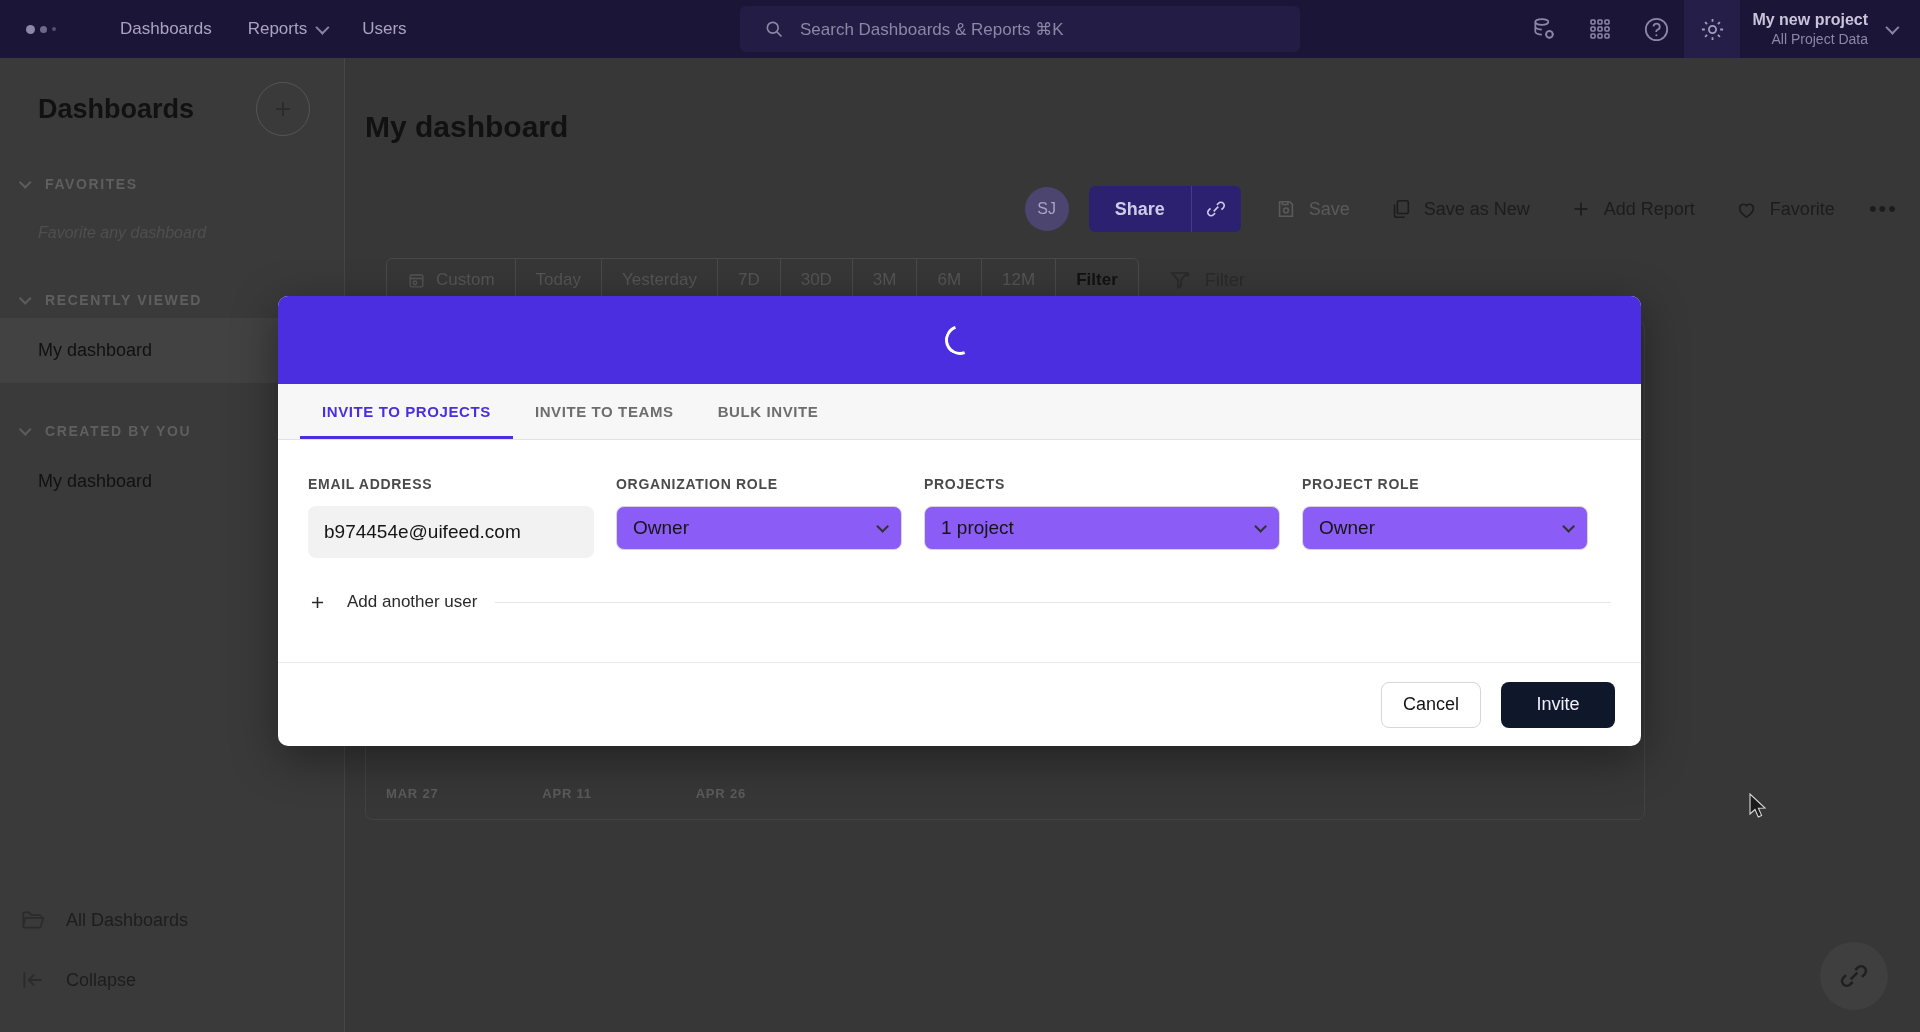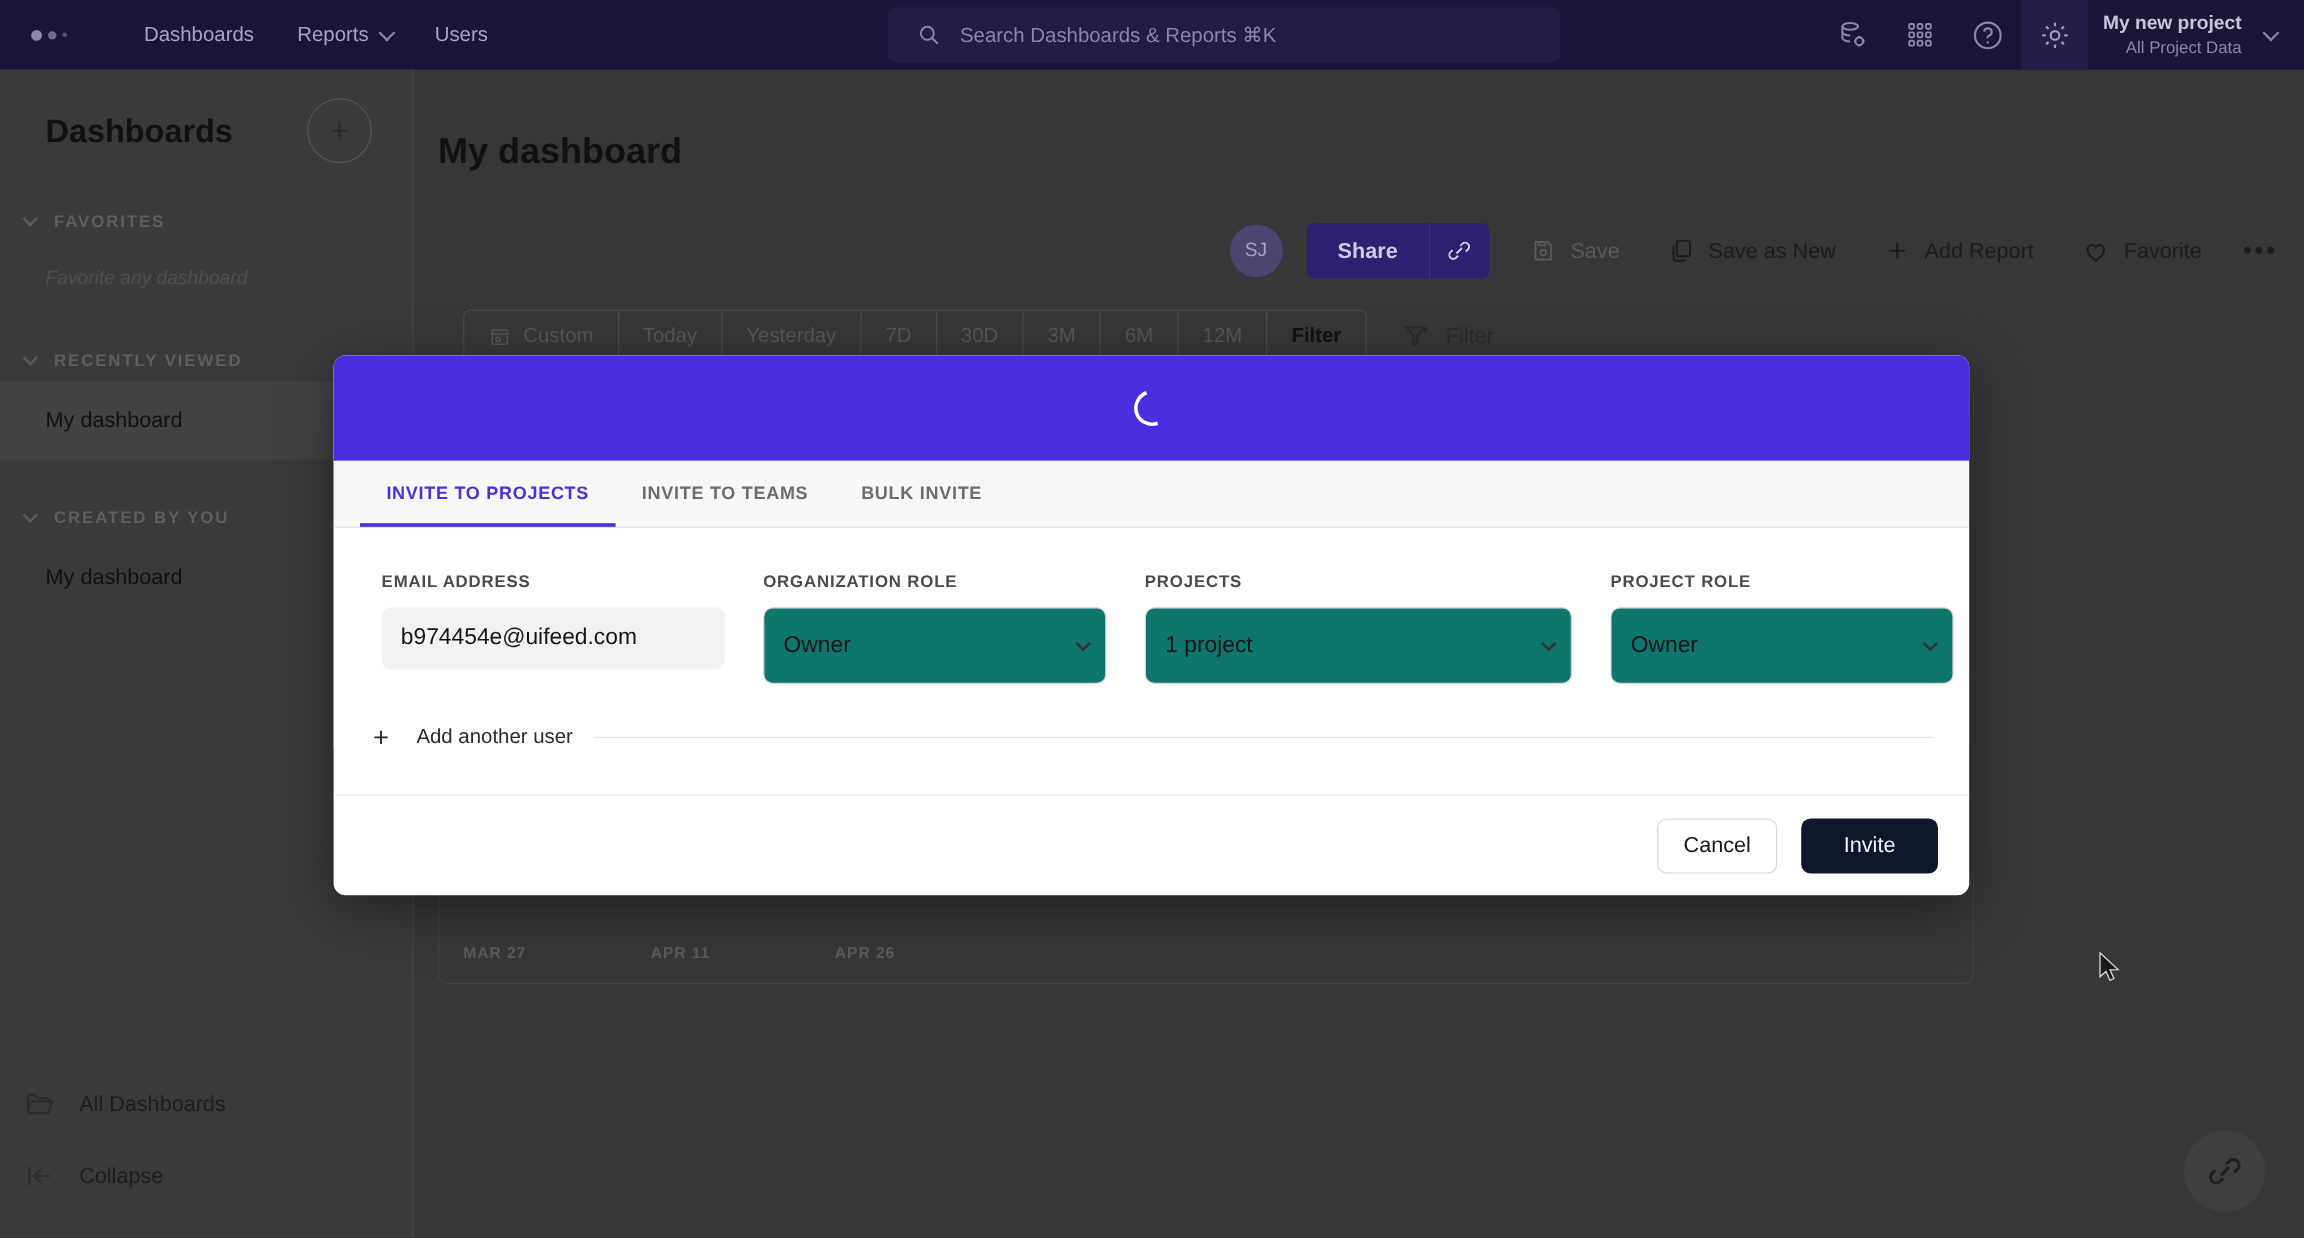--- a/index.html
+++ b/index.html
@@ -130,25 +130,25 @@
   .modal-tabs { height: 56px; background: #f7f7f7; display: flex; align-items: stretch;
                 padding-left: 0; border-bottom: 1px solid #e3e3e3; }
   .mtab { display: flex; align-items: center; padding: 0 22px; color: #6d6d6d; font-size: 15px;
           font-weight: bold; letter-spacing: .6px; position: relative; }
   .mtab.first { margin-left: 22px; }
   .mtab.active { color: #4a2ee0; }
   .mtab.active::after { content: ""; position: absolute; left: 0; right: 0; bottom: 0; height: 3px;
                         background: #4a2ee0; }
   .modal-body { padding: 36px 30px 0 30px; background: #fff; }
   .form-row { display: flex; gap: 22px; }
-  .field { display: flex; flex-direction: column; margin-left: 10px; }
+  .field { display: flex; flex-direction: column; }
   .fl { color: #4a4a4a; font-size: 14px; font-weight: bold; letter-spacing: .7px; margin-bottom: 14px; }
   .finput { width: 286px; height: 52px; background: #f2f2f2; border-radius: 8px;
             display: flex; align-items: center; padding: 0 16px; color: #151515; font-size: 19px; }
-  .fselect { width: 286px; height: 64px; background: #0f766e; border: 1px solid #d8d8d8; border-radius: 8px;
+  .fselect { width: 286px; height: 44px; background: #8b5cf6; border: 1px solid #d8d8d8; border-radius: 8px;
              display: flex; align-items: center; justify-content: space-between;
              padding: 0 16px; color: #151515; font-size: 19px; }
   .fselect.wide { width: 356px; }
   .sel-caret { width: 9px; height: 9px; border-right: 2px solid #333; border-bottom: 2px solid #333;
                transform: rotate(45deg) translateY(-3px); }
   .add-row { display: flex; align-items: center; gap: 18px; margin-top: 34px; }
   .add-label { display: flex; align-items: center; gap: 20px; color: #2a2a2a; font-size: 17px; white-space: nowrap; }
   .add-rule { flex: 1; height: 1px; background: #e6e6e6; }
   .modal-foot { position: absolute; left: 0; right: 0; bottom: 0; height: 84px;
                 border-top: 1px solid #ececec; display: flex; align-items: center;

